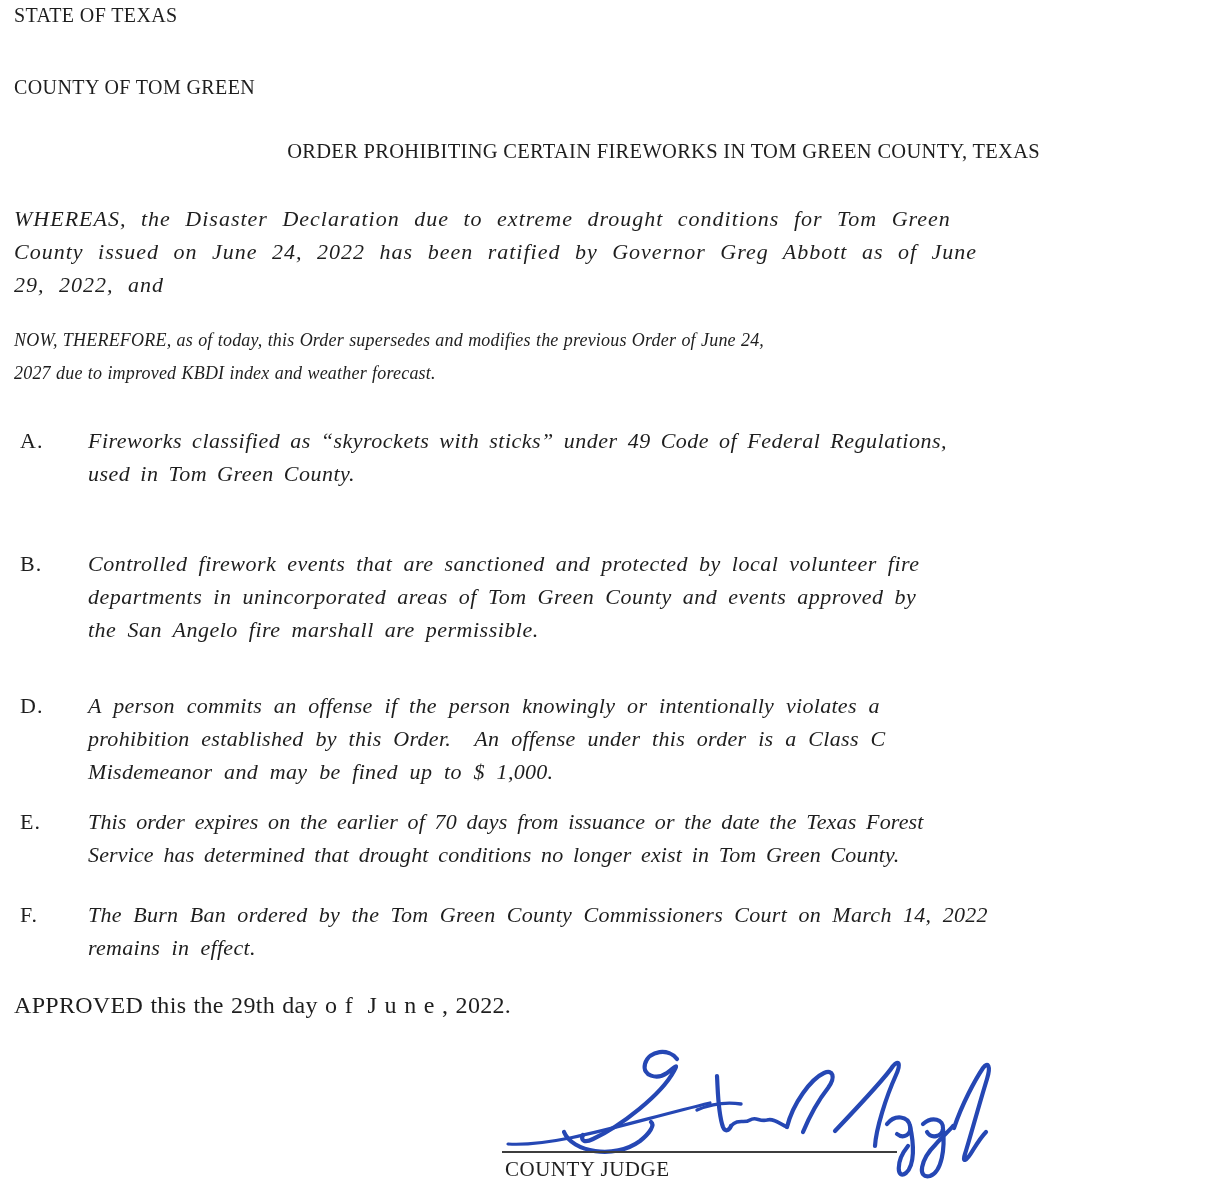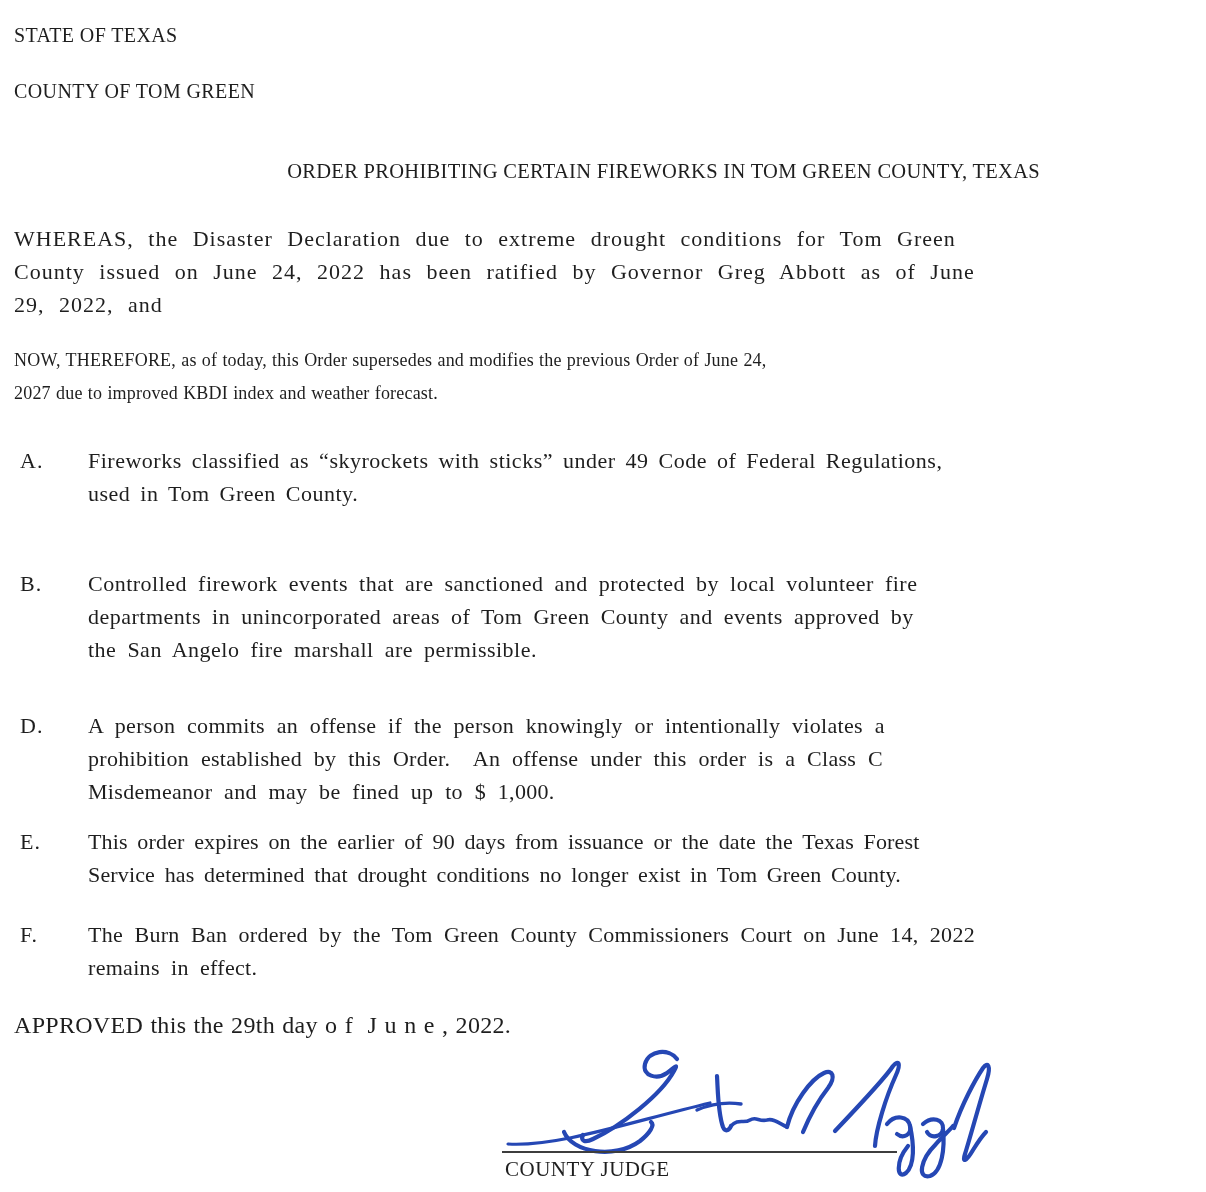--- a/index.html
+++ b/index.html
@@ -1,44 +1,44 @@
 <!DOCTYPE html>
 <html><head>
 <meta charset="utf-8">
 <style>
   html,body{margin:0;padding:0;background:#ffffff;}
   .page{
     position:relative;width:1206px;height:1192px;background:#ffffff;
     font-family:"Liberation Serif", serif;color:#1e1e1e;overflow:hidden;
   }
-  .abs{position:absolute;left:14px;margin-top:20px;}
+  .abs{position:absolute;left:14px;}
   .hdr{font-size:20px;letter-spacing:0.4px;}
   .title{width:1026px;text-align:right;font-size:20.5px;letter-spacing:0.3px;}
-  .ln{line-height:33px;white-space:pre;}
+  .ln{line-height:33px;white-space:pre;font-style:italic;}
   .item{left:88px;}
   .letter{position:absolute;left:-68px;top:0;line-height:33px;font-size:22px;letter-spacing:1px;}
   .p-whereas{font-size:22px;word-spacing:8px;letter-spacing:1px;}
   .p-now{font-size:18px;word-spacing:0.5px;letter-spacing:0.2px;}
   .p-a{font-size:22px;word-spacing:4px;letter-spacing:0.5px;}
   .p-b{font-size:22px;word-spacing:5px;letter-spacing:0.5px;}
   .p-d{font-size:22px;word-spacing:6px;letter-spacing:0.3px;}
   .p-e{font-size:22px;word-spacing:4px;letter-spacing:0.15px;}
   .p-f{font-size:22px;word-spacing:5.5px;letter-spacing:0.3px;}
   .approved{font-size:24px;letter-spacing:0.3px;white-space:pre;word-spacing:1px;}
   .sig-svg{position:absolute;left:480px;top:1033px;width:540px;height:155px;}
   .sig-rule{position:absolute;left:502px;top:1151px;width:395px;height:2px;background:#3d3d3d;}
   .sig-label{position:absolute;left:505px;top:1157px;font-size:21px;letter-spacing:0.5px;text-align:right;}
 </style>
 </head>
 <body>
 
 <div class="page">
 
   <div class="abs hdr" style="top:4px">STATE OF TEXAS</div>
-  <div class="abs hdr" style="top:60px">COUNTY OF TOM GREEN</div>
+  <div class="abs hdr" style="top:76px">COUNTY OF TOM GREEN</div>
   <div class="abs title" style="top:140px">ORDER PROHIBITING CERTAIN FIREWORKS IN TOM GREEN COUNTY, TEXAS</div>
 
   <div class="abs p-whereas" style="top:202px">
     <div class="ln">WHEREAS, the Disaster Declaration due to extreme drought conditions for Tom Green</div>
     <div class="ln">County issued on June 24, 2022 has been ratified by Governor Greg Abbott as of June</div>
     <div class="ln">29, 2022, and</div>
   </div>
 
   <div class="abs p-now" style="top:324px">
     <div class="ln">NOW, THEREFORE, as of today, this Order supersedes and modifies the previous Order of June 24,</div>
@@ -60,27 +60,27 @@
 
   <div class="abs item p-d" style="top:689px">
     <span class="letter">D.</span>
     <div class="ln">A person commits an offense if the person knowingly or intentionally violates a</div>
     <div class="ln">prohibition established by this Order.  An offense under this order is a Class C</div>
     <div class="ln">Misdemeanor and may be fined up to $ 1,000.</div>
   </div>
 
   <div class="abs item p-e" style="top:805px">
     <span class="letter">E.</span>
-    <div class="ln">This order expires on the earlier of 90 days from issuance or the date the Texas Forest</div>
+    <div class="ln">This order expires on the earlier of 70 days from issuance or the date the Texas Forest</div>
     <div class="ln">Service has determined that drought conditions no longer exist in Tom Green County.</div>
   </div>
 
   <div class="abs item p-f" style="top:898px">
     <span class="letter">F.</span>
-    <div class="ln">The Burn Ban ordered by the Tom Green County Commissioners Court on June 14, 2022</div>
+    <div class="ln">The Burn Ban ordered by the Tom Green County Commissioners Court on March 14, 2022</div>
     <div class="ln">remains in effect.</div>
   </div>
 
   <div class="abs approved" style="top:992px">APPROVED this the 29th day o f  J u n e , 2022.</div>
 
   <svg class="sig-svg" viewBox="0 0 540 155">
     <g fill="none" stroke="#2547b4" stroke-width="4.2" stroke-linecap="round" stroke-linejoin="round">
       <path d="M197,26 C189,15 169,17 165,31 C162,43 177,47 187,40 C194,35 199,29 194,38 C181,62 141,93 113,106 C105,110 100,108 103,102"></path>
       <path d="M84,99 C92,119 134,127 160,108 C170,100 175,92 171,89"></path>
       <path d="M28,111 C78,114 150,89 230,70" stroke-width="3.2"></path>

